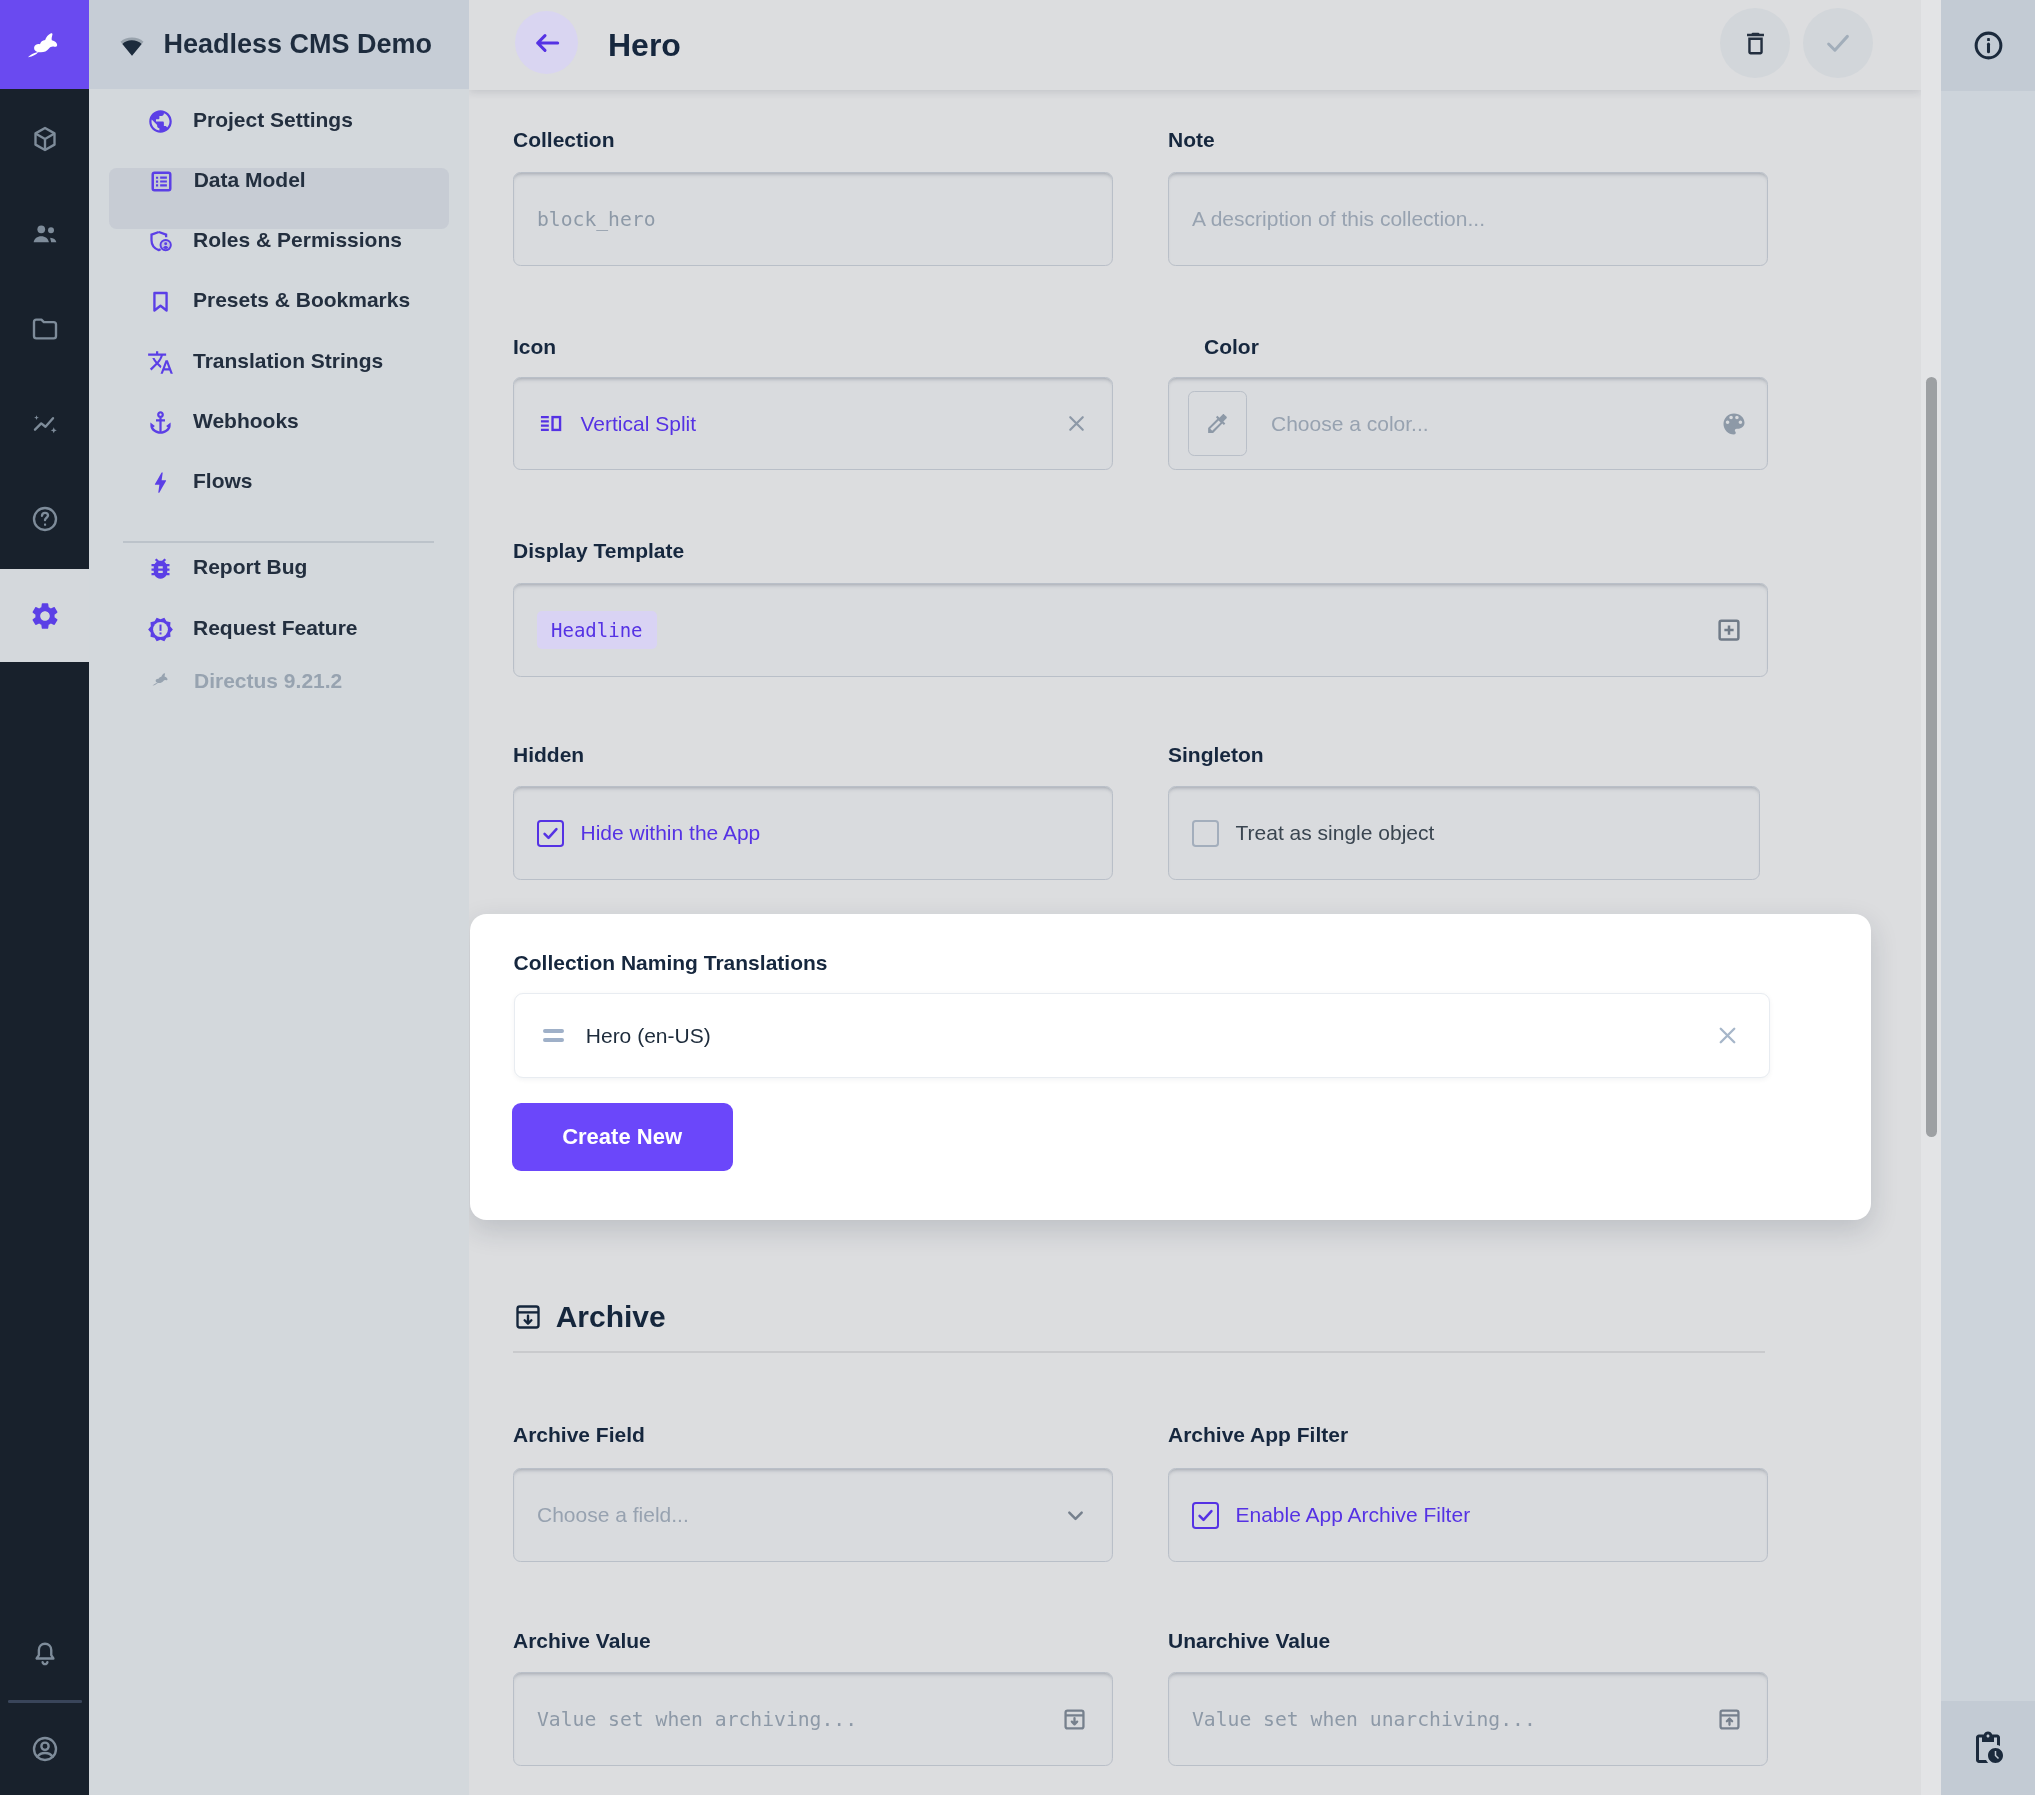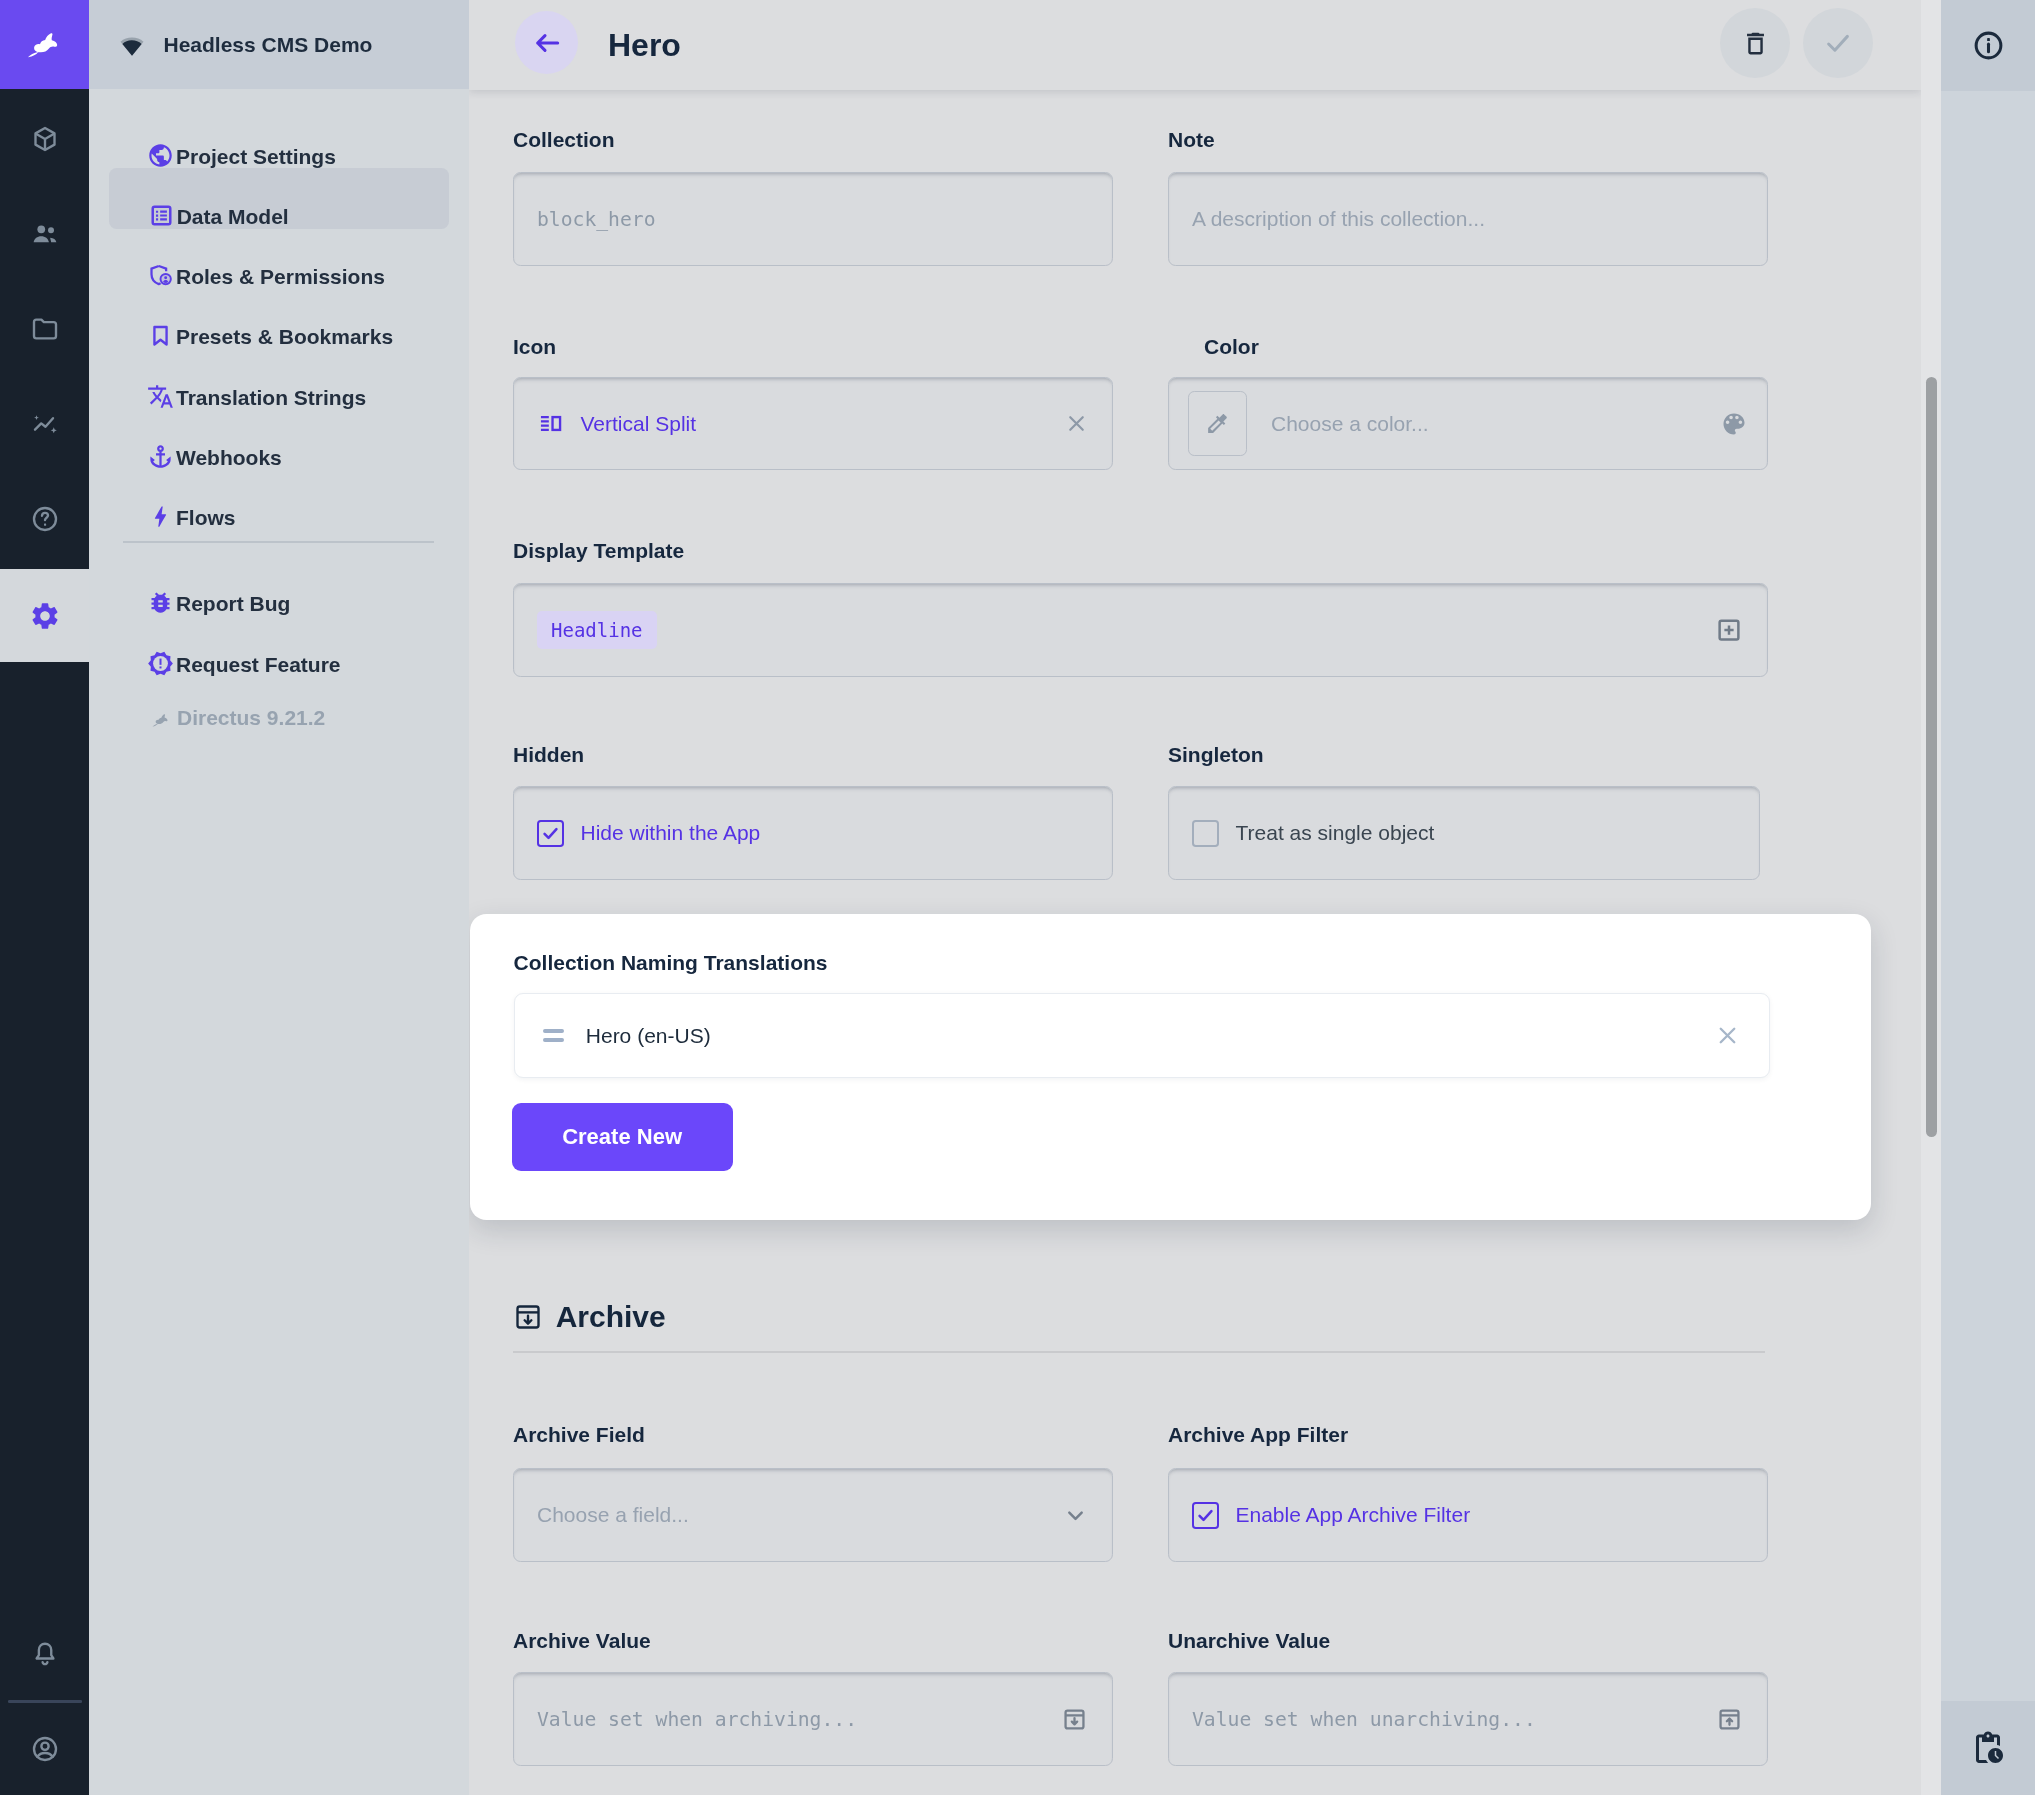--- a/index.html
+++ b/index.html
@@ -12,22 +12,22 @@
   
   .modulebar{left:0;top:0;width:89px;height:1796px;background:#18212c;z-index:30;}
   .logo-block{left:0;top:0;width:89px;height:89px;background:#6a4af0;display:flex;align-items:center;justify-content:center;}
   .mod-btn{left:0;width:89px;height:95px;display:flex;align-items:center;justify-content:center;color:#7e8c9a;}
   .mod-active{left:0;top:569px;width:89px;height:93px;background:#d4d8dc;display:flex;align-items:center;justify-content:center;color:#5b3fe6;}
   .mod-divider{left:7.6px;top:1700px;width:74px;height:2.5px;background:#39455a;border-radius:1.3px;}
 
   
   .sidebar{left:89px;top:0;width:380px;height:1796px;background:#d3d8dc;z-index:20;}
   .proj-header{left:0;top:0;width:380px;height:89px;background:#c6cdd6;display:flex;align-items:center;gap:16.5px;padding-left:28px;box-sizing:border-box;}
-  .proj-title{font-size:21px;font-weight:700;color:#1e2c3e;}
-  .nav-item{left:0;width:380px;height:61px;display:flex;align-items:flex-end;gap:2px;padding-left:58px;box-sizing:border-box;color:#5b3fe6;}
+  .proj-title{font-size:27px;font-weight:700;color:#1e2c3e;}
+  .nav-item{left:0;width:380px;height:61px;display:flex;align-items:flex-start;gap:19px;padding-left:58px;box-sizing:border-box;color:#5b3fe6;}
   .nav-item .lbl{font-size:21px;font-weight:600;color:#232f3f;}
   .nav-item.active{left:19.7px;width:340px;padding-left:39px;background:#c7ccd4;border-radius:7.6px;}
   .nav-divider{left:34px;top:541px;width:311px;height:1.9px;background:#bcc3ca;}
   .version-row{color:#97a3b0;}
   .version-row .lbl{color:#97a3b0;}
 
   
   .main{left:469px;top:0;width:1452px;height:1796px;background:#dcdddf;z-index:10;}
   .main-header{left:0;top:0;width:1452px;height:90px;background:#dcdddf;box-shadow:0 2.5px 7.6px rgba(30,40,60,.12);z-index:5;}
   .circle-btn{border-radius:50%;display:flex;align-items:center;justify-content:center;}

